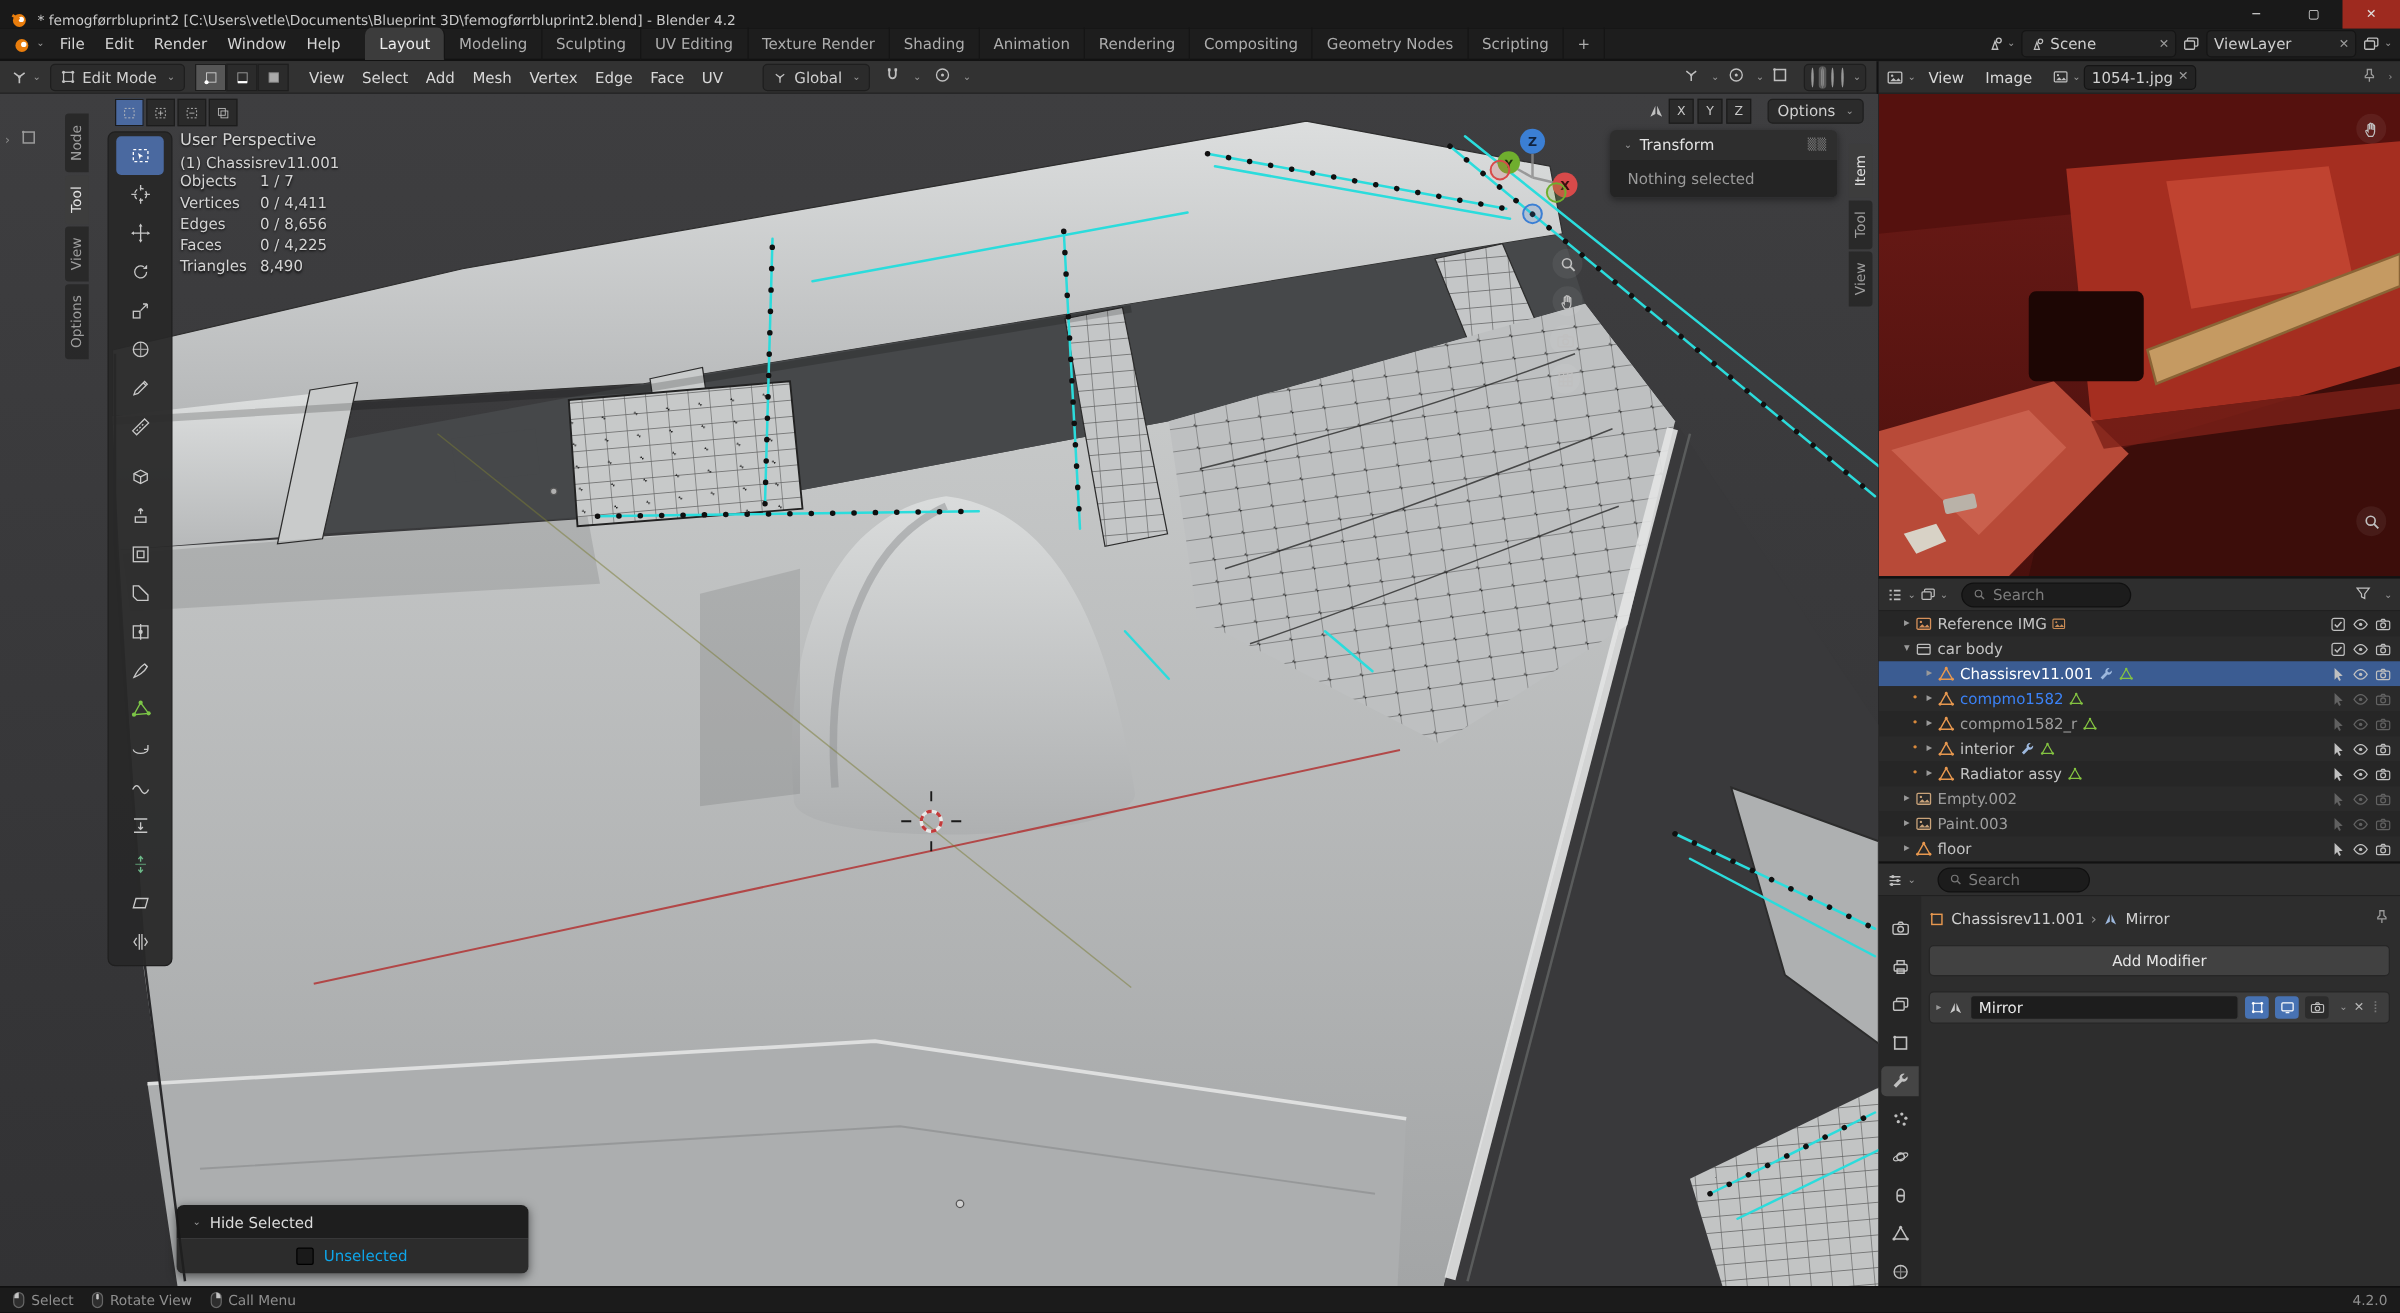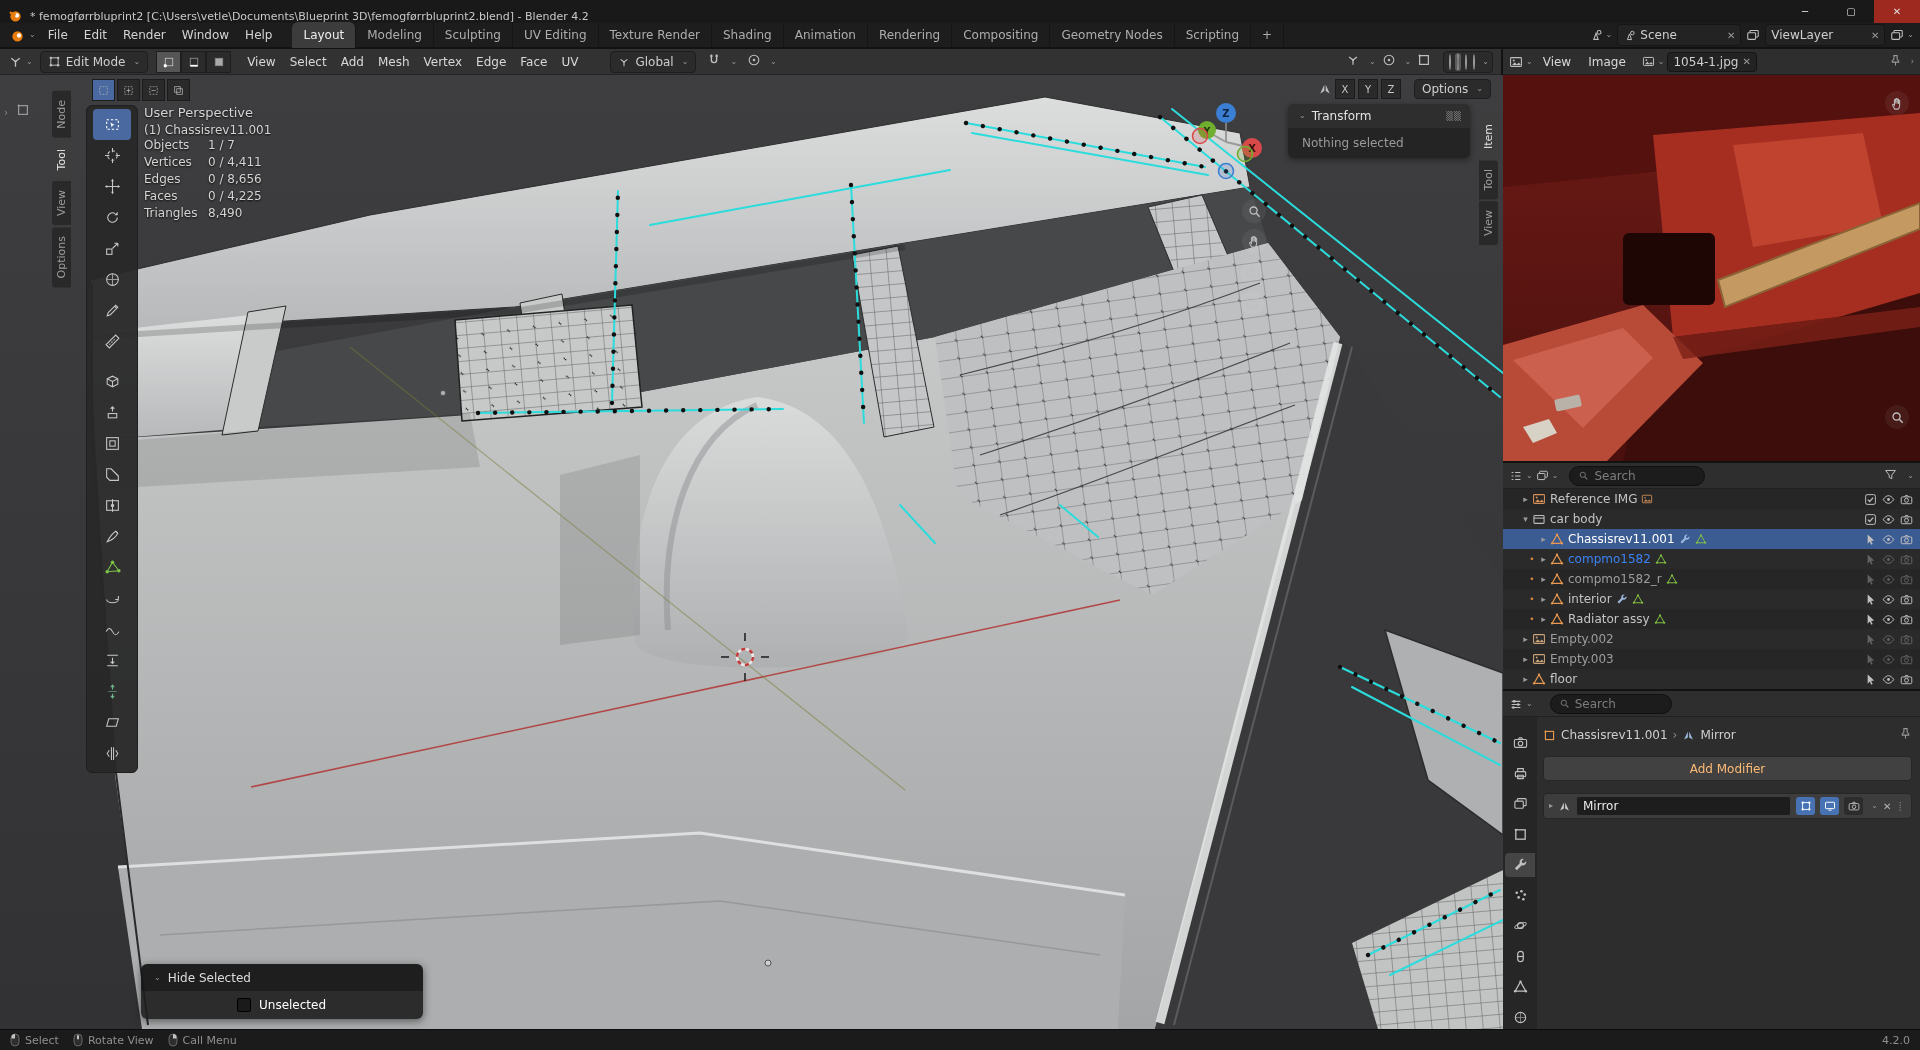--- a/index.html
+++ b/index.html
@@ -55,21 +55,21 @@
   #vp-stats{position:absolute;left:144px;top:30px;text-shadow:0 1px 2px rgba(0,0,0,.85);color:#d4d4d4;}
   #vp-stats .t1{font-size:13px;}
   #vp-stats .t2{font-size:12px;margin-top:3px;}
   .statgrid{font-size:12px;line-height:17px;display:grid;grid-template-columns:64px auto;}
   #transform-panel{position:absolute;left:1288px;top:29px;width:182px;border-radius:5px;overflow:hidden;box-shadow:0 2px 6px rgba(0,0,0,.4);}
   #transform-panel .hd{background:rgba(45,45,45,.95);height:24px;display:flex;align-items:center;padding:0 8px;gap:6px;color:#e3e3e3;}
   #transform-panel .bd{background:rgba(30,30,30,.82);height:30px;display:flex;align-items:center;padding:0 14px;color:#9a9a9a;}
   .grip{margin-left:auto;color:#777;font-size:9px;letter-spacing:1px;}
   #redo-panel{position:absolute;left:141px;top:889px;width:282px;border-radius:6px;overflow:hidden;box-shadow:0 2px 8px rgba(0,0,0,.5);}
   #redo-panel .hd{background:rgba(24,24,24,.96);height:27px;display:flex;align-items:center;gap:7px;padding:0 10px;color:#dcdcdc;}
-  #redo-panel .bd{background:rgba(30,30,30,.9);height:28px;display:flex;align-items:center;gap:8px;padding-left:96px;color:#ffffff;}
+  #redo-panel .bd{background:rgba(30,30,30,.9);height:28px;display:flex;align-items:center;gap:8px;padding-left:96px;color:#0ea5e9;}
   .cb{width:12px;height:12px;background:#1a1a1a;border:1px solid #000;border-radius:2px;}
   .mini-btn{width:21px;height:20px;background:#2a2a2a;border:1px solid #1c1c1c;display:flex;align-items:center;justify-content:center;color:#bbb;}
   .mini-btn.active{background:#4a69a0;color:#fff;}
   .axbtn{width:18px;height:18px;background:#2a2a2a;border:1px solid #1b1b1b;display:flex;align-items:center;justify-content:center;font-size:10px;color:#c8c8c8;}
   .navico{position:absolute;width:24px;height:24px;display:flex;align-items:center;justify-content:center;color:#d0d0d0;background:rgba(255,255,255,.06);border-radius:50%;}
   
   #right-col{position:absolute;left:1503px;top:0;width:417px;height:980px;}
   .reg-header{height:26px;background:#2e2e2e;display:flex;align-items:center;gap:3px;padding:0 6px;box-sizing:border-box;border-bottom:1px solid #202020;}
   #img-editor{position:absolute;left:0;top:0;width:417px;height:414px;border-bottom:2px solid #121212;box-sizing:border-box;background:#1e1e1e;}
   #img-canvas{position:absolute;left:0;top:26px;width:417px;height:386px;overflow:hidden;}
@@ -83,21 +83,21 @@
   .ol-row .name{margin-left:4px;white-space:nowrap;}
   .ol-right{margin-left:auto;display:flex;gap:5px;padding-right:7px;}
   .ol-right.dim{opacity:.38;}
   .extra{margin-left:4px;}
   
   #props{position:absolute;left:0;top:642px;width:417px;height:338px;background:#2d2d2d;}
   #props-tabs{position:absolute;left:0;top:26px;width:34px;bottom:0;background:#262626;display:flex;flex-direction:column;align-items:center;padding-top:14px;gap:7px;}
   .ptab{width:30px;height:24px;display:flex;align-items:center;justify-content:center;border-radius:4px 0 0 4px;color:#9f9f9f;}
   .ptab.active{background:#454545;color:#9fc1ef;}
   #props-body{position:absolute;left:34px;top:26px;right:0;bottom:0;background:#2d2d2d;}
-  .btn-wide{height:23px;background:#414141;border:1px solid #262626;border-radius:4px;display:flex;align-items:center;justify-content:center;color:#fdba74;}
+  .btn-wide{height:23px;background:#414141;border:1px solid #262626;border-radius:4px;display:flex;align-items:center;justify-content:center;color:#e5e5e5;}
   .mod-header{height:24px;background:#3d3d3d;border:1px solid #262626;border-radius:4px;display:flex;align-items:center;gap:5px;padding:0 5px;}
   .mod-name{flex:1;background:#1d1d1d;border:1px solid #3c3c3c;border-radius:3px;height:18px;display:flex;align-items:center;padding:0 6px;color:#e8e8e8;}
   .tgl{width:19px;height:18px;display:flex;align-items:center;justify-content:center;border-radius:3px;color:#cfcfcf;background:#2c2c2c;}
   .tgl.on{background:#4772b3;color:#fff;}
   
   #statusbar{position:absolute;left:0;top:1029px;width:1920px;height:21px;background:#1b1b1b;border-top:1px solid #0c0c0c;display:flex;align-items:center;padding:0 10px;box-sizing:border-box;color:#8f8f8f;font-size:11px;gap:14px;}
   .hint{display:flex;align-items:center;gap:5px;}
   #version{margin-left:auto;color:#8f8f8f;text-align:center;}
 </style>
 </head>
@@ -1033,21 +1033,21 @@
             <svg class="ic" width="13" height="13">
                   <use href="#sy-cam"></use>
                 </svg>
           </div>
         </div>
         <div class="ol-row" style="padding-left:16px">
           <span class="arr">▸</span>
           <svg class="ic" width="14" height="14" style="color:#c9a37a">
                 <use href="#sy-img"></use>
               </svg>
-          <span class="name" style="color:#9d9d9d">Empty.003</span>
+          <span class="name" style="color:#9d9d9d">Paint.003</span>
           <div class="ol-right dim">
             <svg class="ic" width="13" height="13">
                   <use href="#sy-cursor"></use>
                 </svg>
             <svg class="ic" width="13" height="13">
                   <use href="#sy-eye"></use>
                 </svg>
             <svg class="ic" width="13" height="13">
                   <use href="#sy-cam"></use>
                 </svg>

